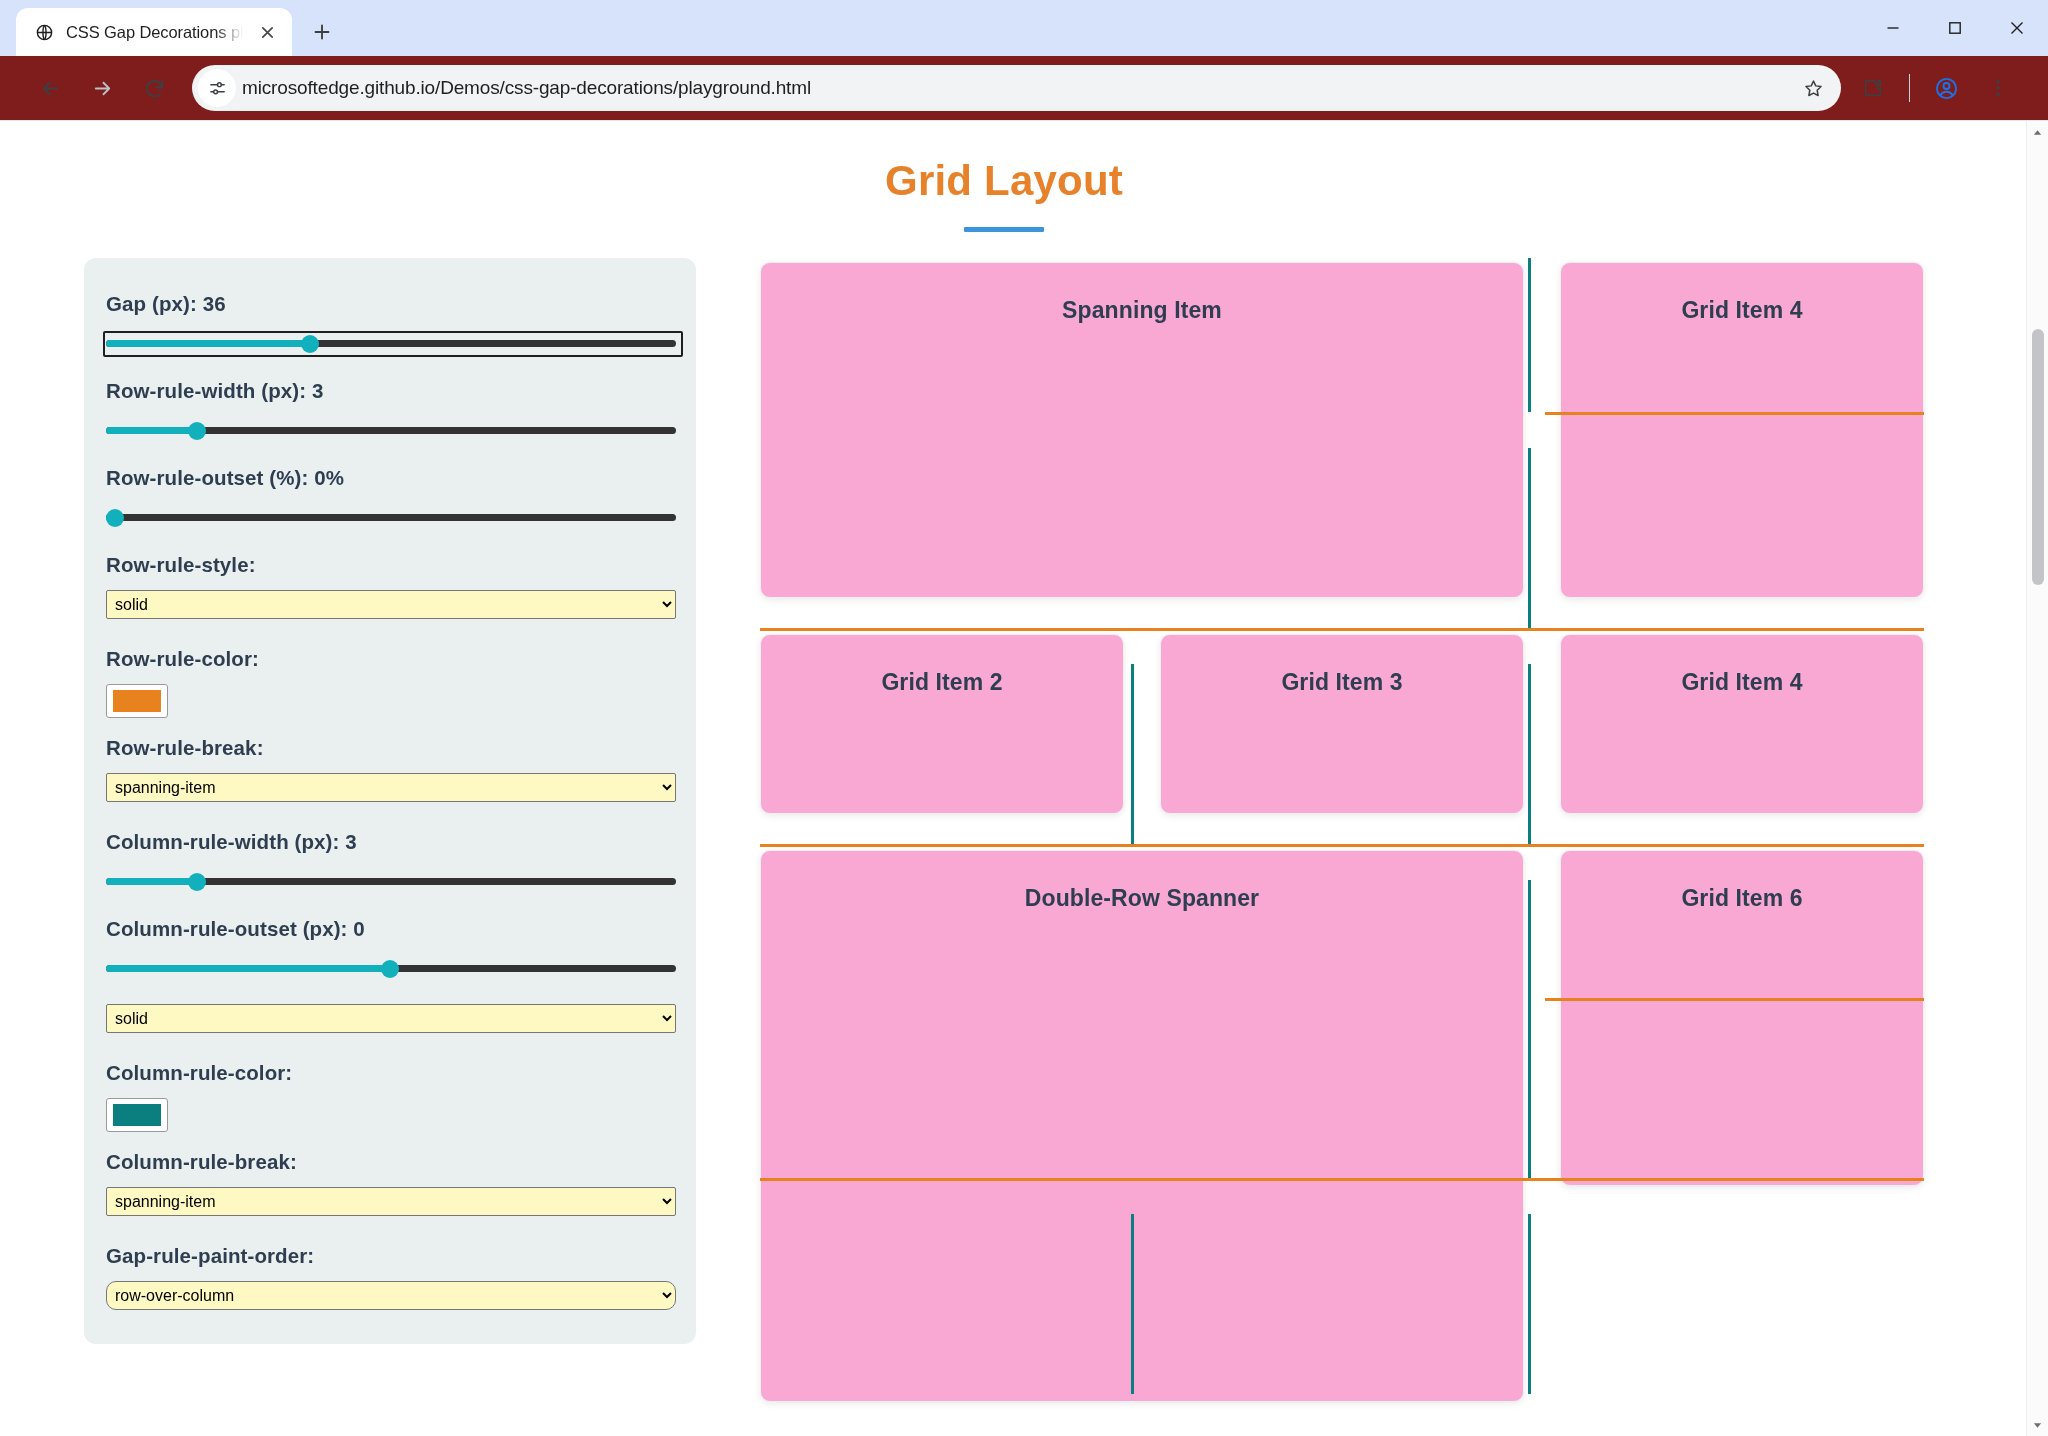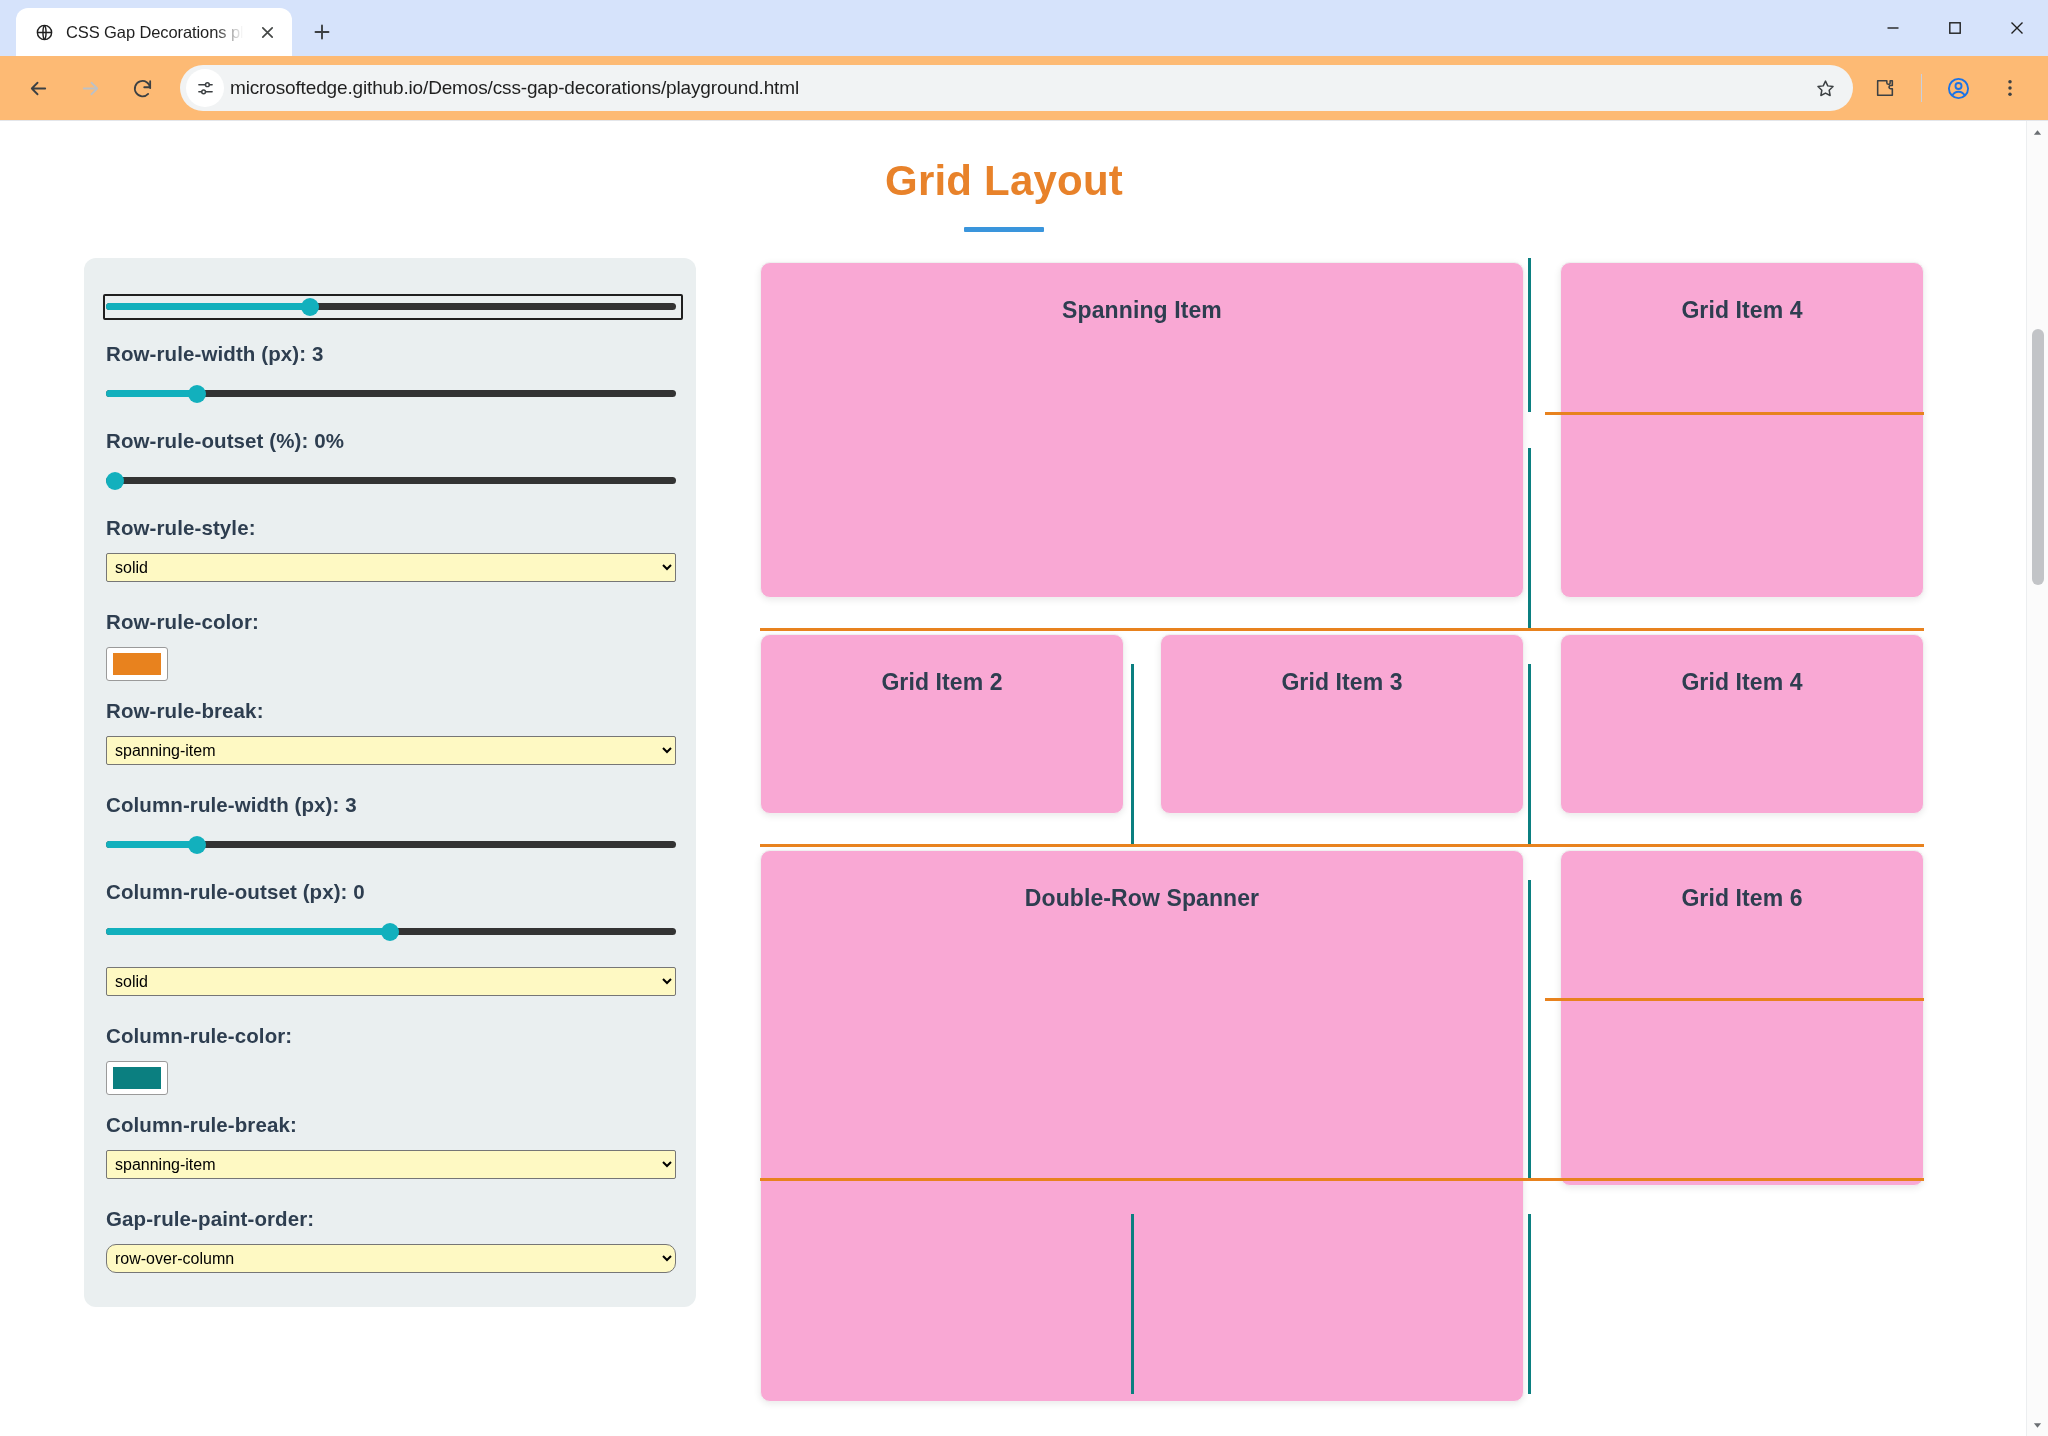--- a/index.html
+++ b/index.html
@@ -76,24 +76,24 @@
   }
   .winbtn {
     width: 62px; height: 56px;
     display: flex; align-items: center; justify-content: center;
     color: #1f1f1f;
   }
 
   .toolbar {
     height: 64px;
     flex: 0 0 64px;
-    background: #fdba74;
+    background: #7f1d1d;
     display: flex;
     align-items: center;
-    padding: 0 14px;
+    padding: 0 26px;
     gap: 4px;
   }
   .tbtn {
     width: 48px; height: 48px;
     display: flex; align-items: center; justify-content: center;
     border-radius: 50%;
     color: #3c4043;
     flex: 0 0 48px;
   }
   .tbtn.disabled { color: #bdc1c6; }
@@ -442,20 +442,21 @@
       <div class="page">
 
         <h1 class="page-title">Grid Layout</h1>
         <div class="title-rule"></div>
 
         <div class="layout">
 
           <div class="controls">
 
             <div class="ctrl">
+              <div class="ctrl-label">Gap (px): 36</div>
               <div class="slider focused">
                 <div class="track">
                   <div class="track-fill" style="width:36%;"></div>
                 </div>
                 <div class="thumb" style="left:36%;"></div>
               </div>
             </div>
 
             <div class="ctrl">
               <div class="ctrl-label">Row-rule-width (px): 3</div>

